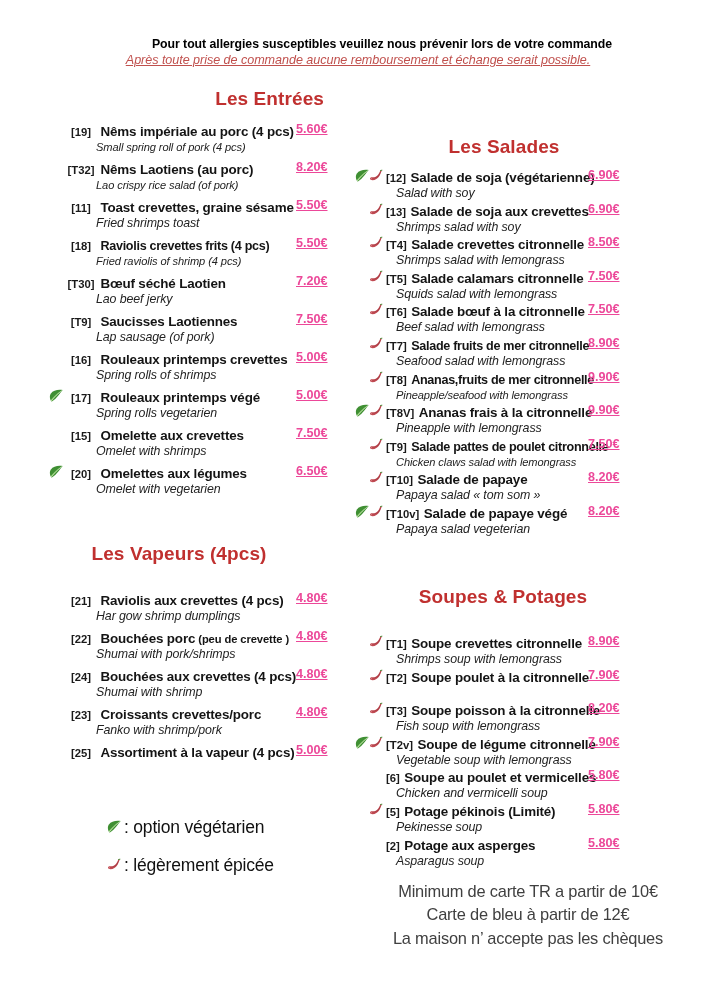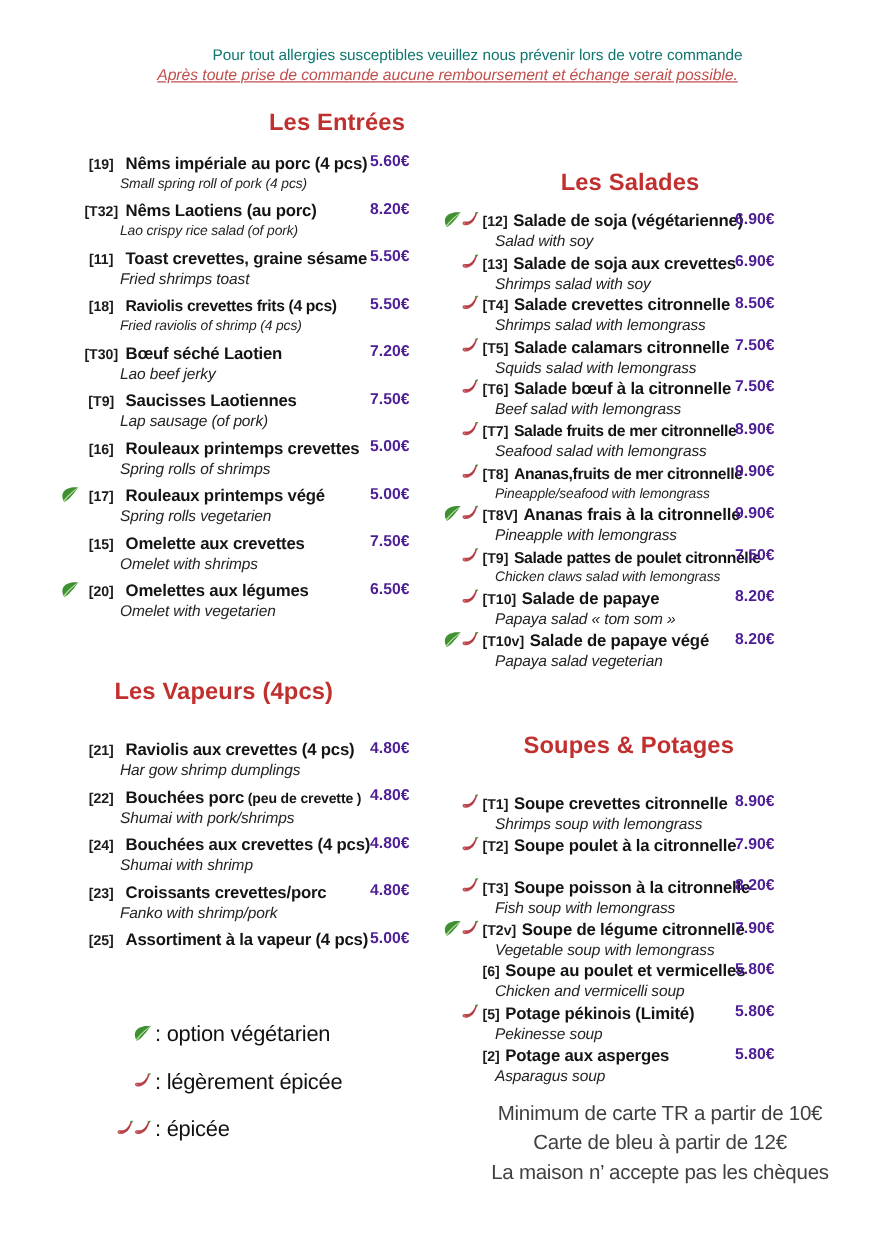--- a/index.html
+++ b/index.html
@@ -19,22 +19,22 @@
   
   .notice {
     position: absolute;
     top: 38px;
     left: 0;
     width: 716px;
     text-align: center;
   }
   .notice-line1 {
     font-size: 12.3px;
-    font-weight: normal;
-    color: #0f766e;
+    font-weight: bold;
+    color: #000000;
     letter-spacing: -0.05px;
     line-height: 1.05;
     padding-left: 48px;
   }
   .notice-line2 {
     font-size: 12.6px;
     font-style: italic;
     color: #c0504d;
     text-decoration: underline;
     line-height: 1.45;
@@ -106,22 +106,23 @@
     font-size: 11.2px;
     font-weight: bold;
     letter-spacing: -0.1px;
   }
   .name.tight { font-size: 12.6px; letter-spacing: -0.3px; }
 
   .price {
     position: absolute;
     font-size: 12.6px;
     font-weight: bold;
-    color: #4c1d95;
-    white-space: nowrap;
+    color: #ec4899;
+    white-space: nowrap;
+    text-decoration: underline;
   }
 
   .desc {
     font-size: 12.4px;
     font-style: italic;
     color: #232323;
     letter-spacing: -0.1px;
     line-height: 1.12;
     white-space: nowrap;
   }
@@ -474,34 +475,20 @@
       </div>
       <div class="legend-row">
         <span class="legend-icons"><span class="ic"><svg width="15" height="14" viewBox="0 0 15 14">
               <path d="M12.9 1.6 C12.0 3.2 11.6 5.0 10.4 6.9 C8.8 9.4 6.2 11.2 3.6 11.2 C2.0 11.2 1.0 10.4 1.0 9.5 C1.0 8.6 1.9 8.0 3.3 8.2 C5.4 8.5 7.4 7.6 8.9 5.9 C10.2 4.4 10.9 2.8 11.3 1.3 Z" fill="#c04a52"></path>
               <path d="M11.9 2.0 C11.2 3.6 10.4 5.2 9.2 6.5 C7.6 8.2 5.6 9.1 3.6 8.9 C5.6 9.9 8.0 9.0 9.8 7.1 C11.0 5.8 11.6 4.0 11.9 2.0 Z" fill="#8f2f38" opacity="0.55"></path>
               <path d="M3.0 9.0 C2.2 8.9 1.7 9.2 1.7 9.6 C1.7 10.0 2.2 10.4 3.0 10.4" fill="#e08f92" opacity="0.7"></path>
               <path d="M11.0 1.2 C11.8 0.6 12.8 0.5 13.7 0.9 C13.2 1.6 12.4 2.0 11.5 2.0 C11.3 1.8 11.1 1.5 11.0 1.2 Z" fill="#4c8f3a"></path>
             </svg></span></span>
         <span class="legend-text">: légèrement épicée</span>
       </div>
-      <div class="legend-row two">
-        <span class="legend-icons"><span class="ic"><svg width="15" height="14" viewBox="0 0 15 14">
-              <path d="M12.9 1.6 C12.0 3.2 11.6 5.0 10.4 6.9 C8.8 9.4 6.2 11.2 3.6 11.2 C2.0 11.2 1.0 10.4 1.0 9.5 C1.0 8.6 1.9 8.0 3.3 8.2 C5.4 8.5 7.4 7.6 8.9 5.9 C10.2 4.4 10.9 2.8 11.3 1.3 Z" fill="#c04a52"></path>
-              <path d="M11.9 2.0 C11.2 3.6 10.4 5.2 9.2 6.5 C7.6 8.2 5.6 9.1 3.6 8.9 C5.6 9.9 8.0 9.0 9.8 7.1 C11.0 5.8 11.6 4.0 11.9 2.0 Z" fill="#8f2f38" opacity="0.55"></path>
-              <path d="M3.0 9.0 C2.2 8.9 1.7 9.2 1.7 9.6 C1.7 10.0 2.2 10.4 3.0 10.4" fill="#e08f92" opacity="0.7"></path>
-              <path d="M11.0 1.2 C11.8 0.6 12.8 0.5 13.7 0.9 C13.2 1.6 12.4 2.0 11.5 2.0 C11.3 1.8 11.1 1.5 11.0 1.2 Z" fill="#4c8f3a"></path>
-            </svg></span><span class="ic"><svg width="15" height="14" viewBox="0 0 15 14">
-              <path d="M12.9 1.6 C12.0 3.2 11.6 5.0 10.4 6.9 C8.8 9.4 6.2 11.2 3.6 11.2 C2.0 11.2 1.0 10.4 1.0 9.5 C1.0 8.6 1.9 8.0 3.3 8.2 C5.4 8.5 7.4 7.6 8.9 5.9 C10.2 4.4 10.9 2.8 11.3 1.3 Z" fill="#c04a52"></path>
-              <path d="M11.9 2.0 C11.2 3.6 10.4 5.2 9.2 6.5 C7.6 8.2 5.6 9.1 3.6 8.9 C5.6 9.9 8.0 9.0 9.8 7.1 C11.0 5.8 11.6 4.0 11.9 2.0 Z" fill="#8f2f38" opacity="0.55"></path>
-              <path d="M3.0 9.0 C2.2 8.9 1.7 9.2 1.7 9.6 C1.7 10.0 2.2 10.4 3.0 10.4" fill="#e08f92" opacity="0.7"></path>
-              <path d="M11.0 1.2 C11.8 0.6 12.8 0.5 13.7 0.9 C13.2 1.6 12.4 2.0 11.5 2.0 C11.3 1.8 11.1 1.5 11.0 1.2 Z" fill="#4c8f3a"></path>
-            </svg></span></span>
-        <span class="legend-text">: épicée</span>
-      </div>
     </div>
 </div>
 
 <div class="footer">
   <div>Minimum de carte TR a partir de 10€</div>
   <div>Carte de bleu à partir de 12€</div>
   <div>La maison n’  accepte pas les chèques</div>
 </div>
 
 </body></html>

